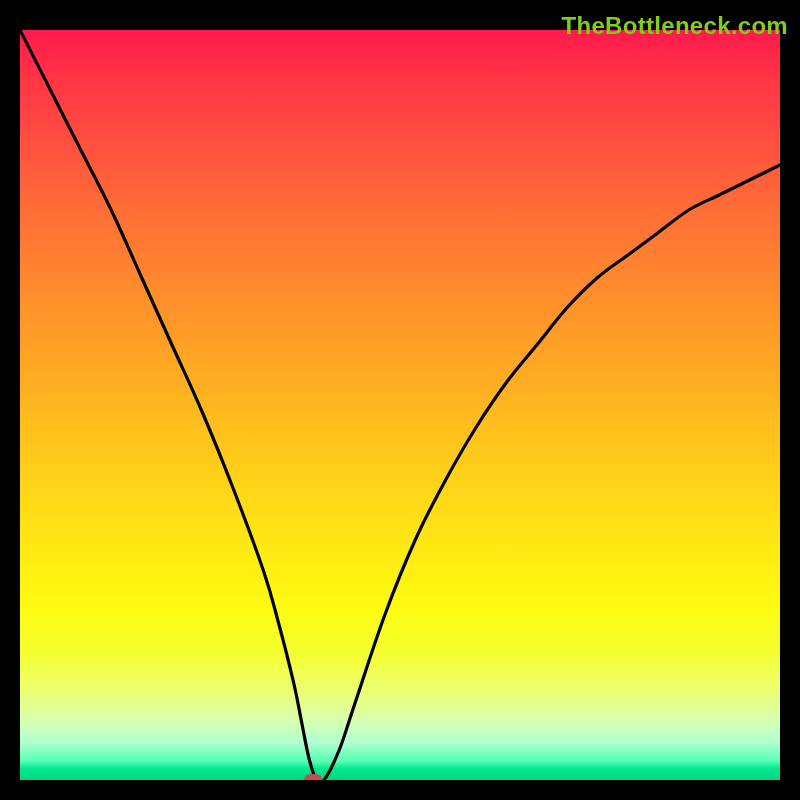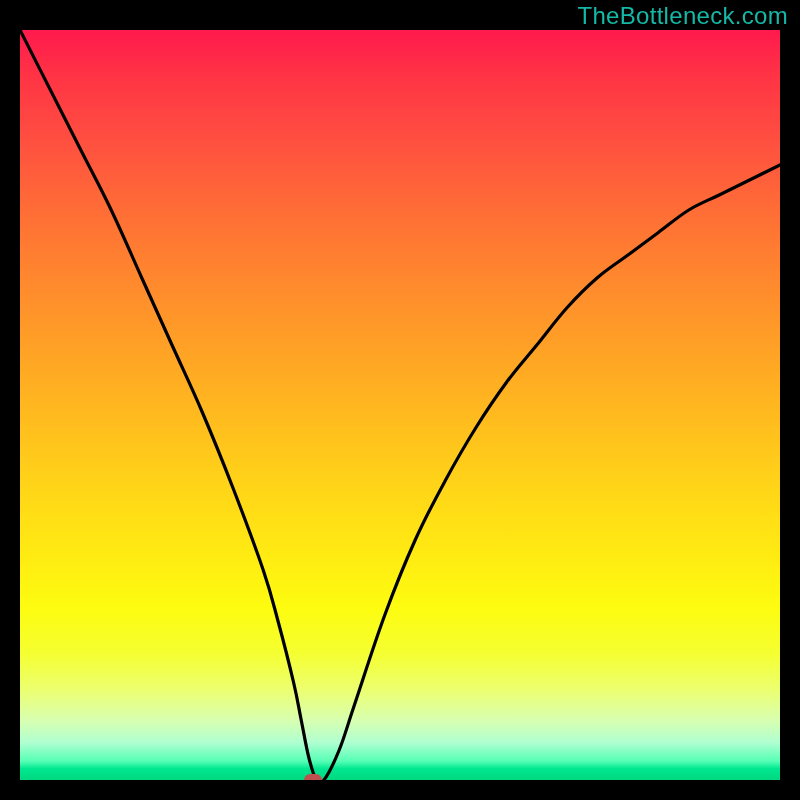--- a/index.html
+++ b/index.html
@@ -11,25 +11,25 @@
     font-family: Arial, Helvetica, sans-serif;
   }
   .chart-container {
     position: relative;
     width: 800px;
     height: 800px;
     background: #000;
   }
   .watermark {
     position: absolute;
-    top: 2px;
+    top: 12px;
     right: 12px;
-    color: #14b8a6;
+    color: #84cc16;
     font-size: 24px;
-    font-weight: 400;
+    font-weight: 700;
     z-index: 10;
     letter-spacing: 0.3px;
   }
   .plot-area {
     position: absolute;
     left: 20px;
     top: 30px;
     width: 760px;
     height: 750px;
     overflow: hidden;

